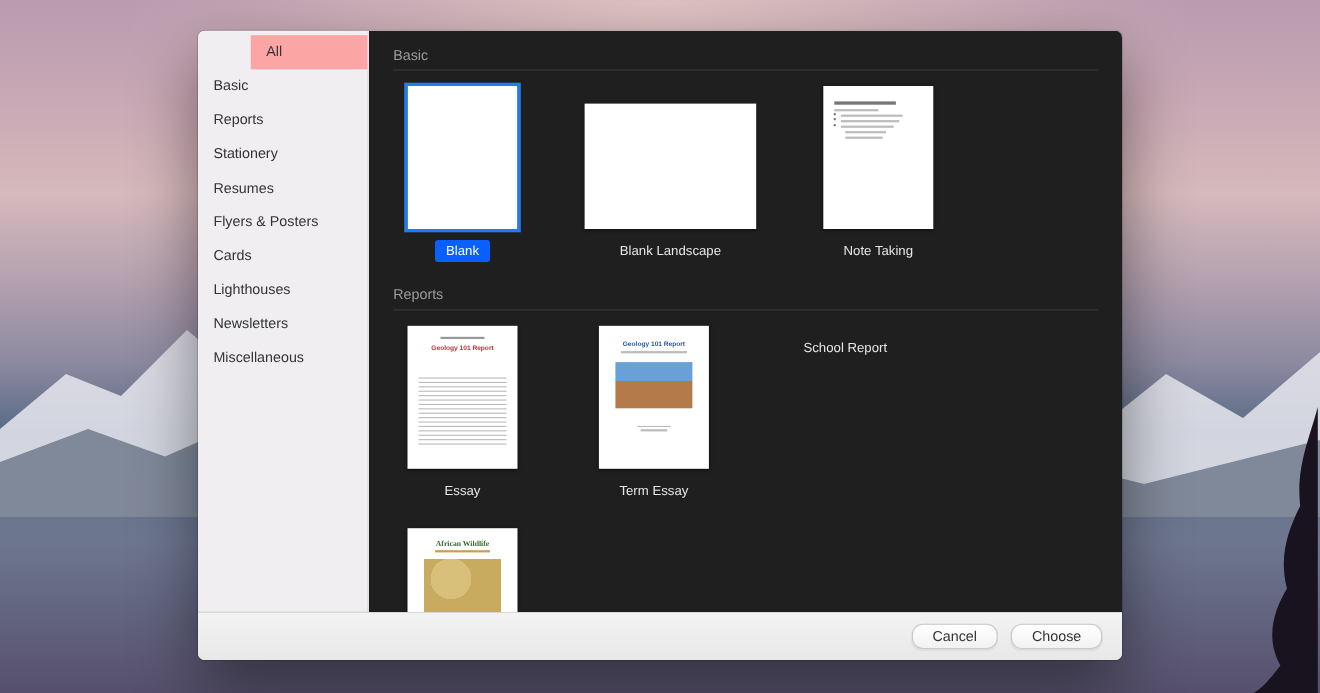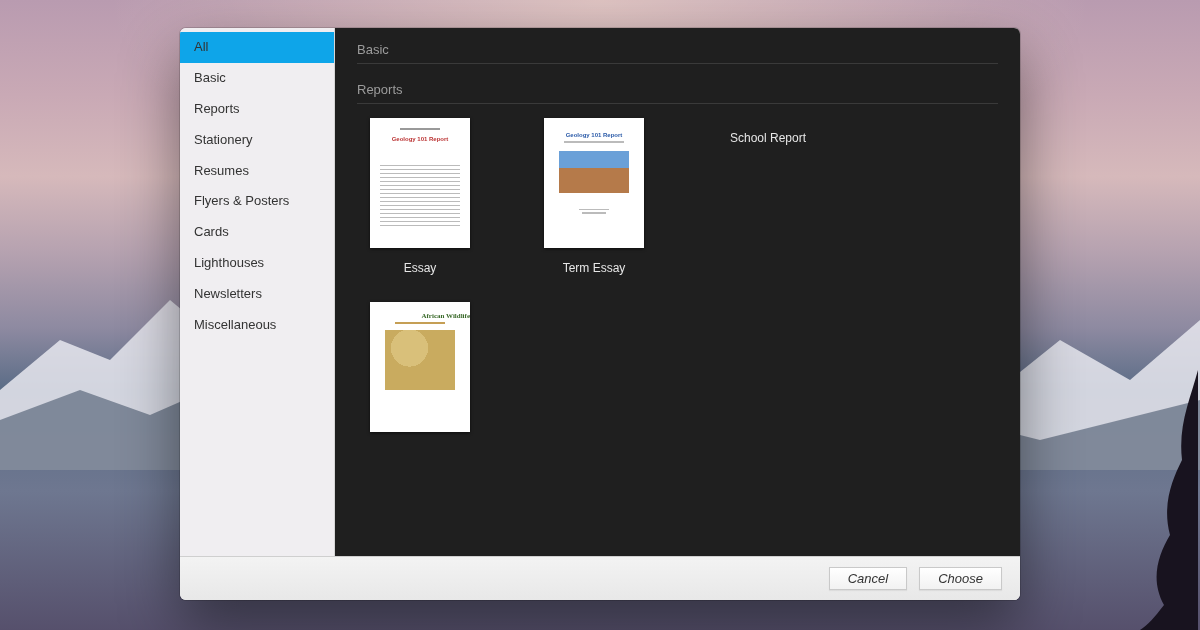--- a/index.html
+++ b/index.html
@@ -66,21 +66,21 @@
     background: #f0eef1;
     border-right:1px solid #d6d6d6;
     padding-top:4px;
   }
   .side-item {
     font-size:13px; color:#333;
     padding: 7px 14px;
     cursor: default;
     line-height:1.3;
   }
-  .side-item.selected { background:#0ea5e9; }
+  .side-item.selected { background:#fca5a5;margin-left:48px; }
 
   .main {
     flex:1; background:#1f1f1f; color:#ddd;
     overflow-y:auto;
     padding: 10px 22px 12px 22px;
   }
   .section-title {
     font-size:13px; color:#9c9c9c; padding: 4px 0 6px 0;
   }
   .section-rule { border:none; border-top:1px solid #3a3a3a; margin-bottom:14px; }
@@ -107,35 +107,34 @@
   .note-lines .ln.bul::before{content:"•"; position:absolute; margin-left:-7px; margin-top:-5px; font-size:8px; color:#777;}
   .essay .hdr{height:2px;background:#999;width:40%;margin:10px auto 6px;}
   .essay .title{color:#b33; font-size:6px; text-align:center; font-weight:bold;}
   .essay .col{position:absolute; bottom:10px; top:44px; left:10px; right:10px;}
   .essay .col .l{height:1.5px;background:#bbb; margin:2.5px 0;}
   .termpaper .title{color:#2a5aa8;font-size:6px;text-align:center;margin-top:14px;font-weight:bold;}
   .termpaper .img{margin:8px auto; width:70px;height:42px;background:linear-gradient(#6aa0d8 0 40%, #b57a4a 40% 100%);}
   .school .title{color:#2a5aa8;font-size:7px;text-align:left;padding:8px 8px 2px;font-family:Georgia,serif;}
   .school .img{margin:4px 8px;height:52px;background:linear-gradient(#8fb9d8,#5a88a8);position:relative;}
   .school .lh{position:absolute;left:10px;bottom:6px;width:8px;height:34px;background:#eee;}
-  .visual .title{color:#3a6a2a;font-size:7px;text-align:right;margin-top:10px;font-family:Georgia,serif;font-weight:bold;}
+  .visual .title{color:#3a6a2a;font-size:7px;text-align:center;margin-top:10px;font-family:Georgia,serif;font-weight:bold;}
   .visual .gir{margin:6px auto 0;width:70px;height:60px;background:radial-gradient(circle at 35% 30%, #d9c07a 0 30%, #c9ab5f 30% 100%);}
 
   .footer {
     flex:none; height:44px; background:linear-gradient(#f3f3f3,#e8e8e8);
     border-top:1px solid #cfcfcf;
     display:flex; justify-content:flex-end; align-items:center; gap:12px;
     padding-right:18px;
   }
   .btn {
     font-size:13px; color:#333; background:linear-gradient(#fff,#f2f2f2);
-    border:1px solid #c9c9c9; border-radius:0;
+    border:1px solid #c9c9c9; border-radius:10px;
     padding:3px 18px; box-shadow:0 1px 1px rgba(0,0,0,0.06);
     cursor:default;
-    font-style:italic;
   }
 
   
   .main::-webkit-scrollbar{width:0;}
 </style>
 </head>
 <body>
 
 <div class="desktop">
   <div class="mtn">
@@ -163,20 +162,44 @@
         <div class="side-item"><span>Cards</span></div>
         <div class="side-item"><span>Lighthouses</span></div>
         <div class="side-item"><span>Newsletters</span></div>
         <div class="side-item"><span>Miscellaneous</span></div>
       </div>
 
       <div class="main">
 
         <div class="section-title">Basic</div>
         <hr class="section-rule">
+        <div class="grid">
+          <div class="tpl selected">
+            <div class="thumb"></div>
+            <div class="tpl-label">Blank</div>
+          </div>
+          <div class="tpl" style="width:156px;">
+            <div class="thumb landscape"></div>
+            <div class="tpl-label">Blank Landscape</div>
+          </div>
+          <div class="tpl">
+            <div class="thumb">
+              <div class="note-lines">
+                <div class="hdr"></div>
+                <div class="ln" style="width:50%"></div>
+                <div class="ln bul" style="width:70%;margin-left:6px"></div>
+                <div class="ln bul" style="width:66%;margin-left:6px"></div>
+                <div class="ln bul" style="width:60%;margin-left:6px"></div>
+                <div class="ln" style="width:46%;margin-left:10px"></div>
+                <div class="ln" style="width:42%;margin-left:10px"></div>
+              </div>
+            </div>
+            <div class="tpl-label">Note Taking</div>
+          </div>
+        </div>
 
         <div class="section-title">Reports</div>
         <hr class="section-rule">
         <div class="grid">
           <div class="tpl">
             <div class="thumb essay">
               <div class="hdr"></div>
               <div class="title">Geology 101 Report</div>
               <div class="col">
                 <div class="l"></div>

